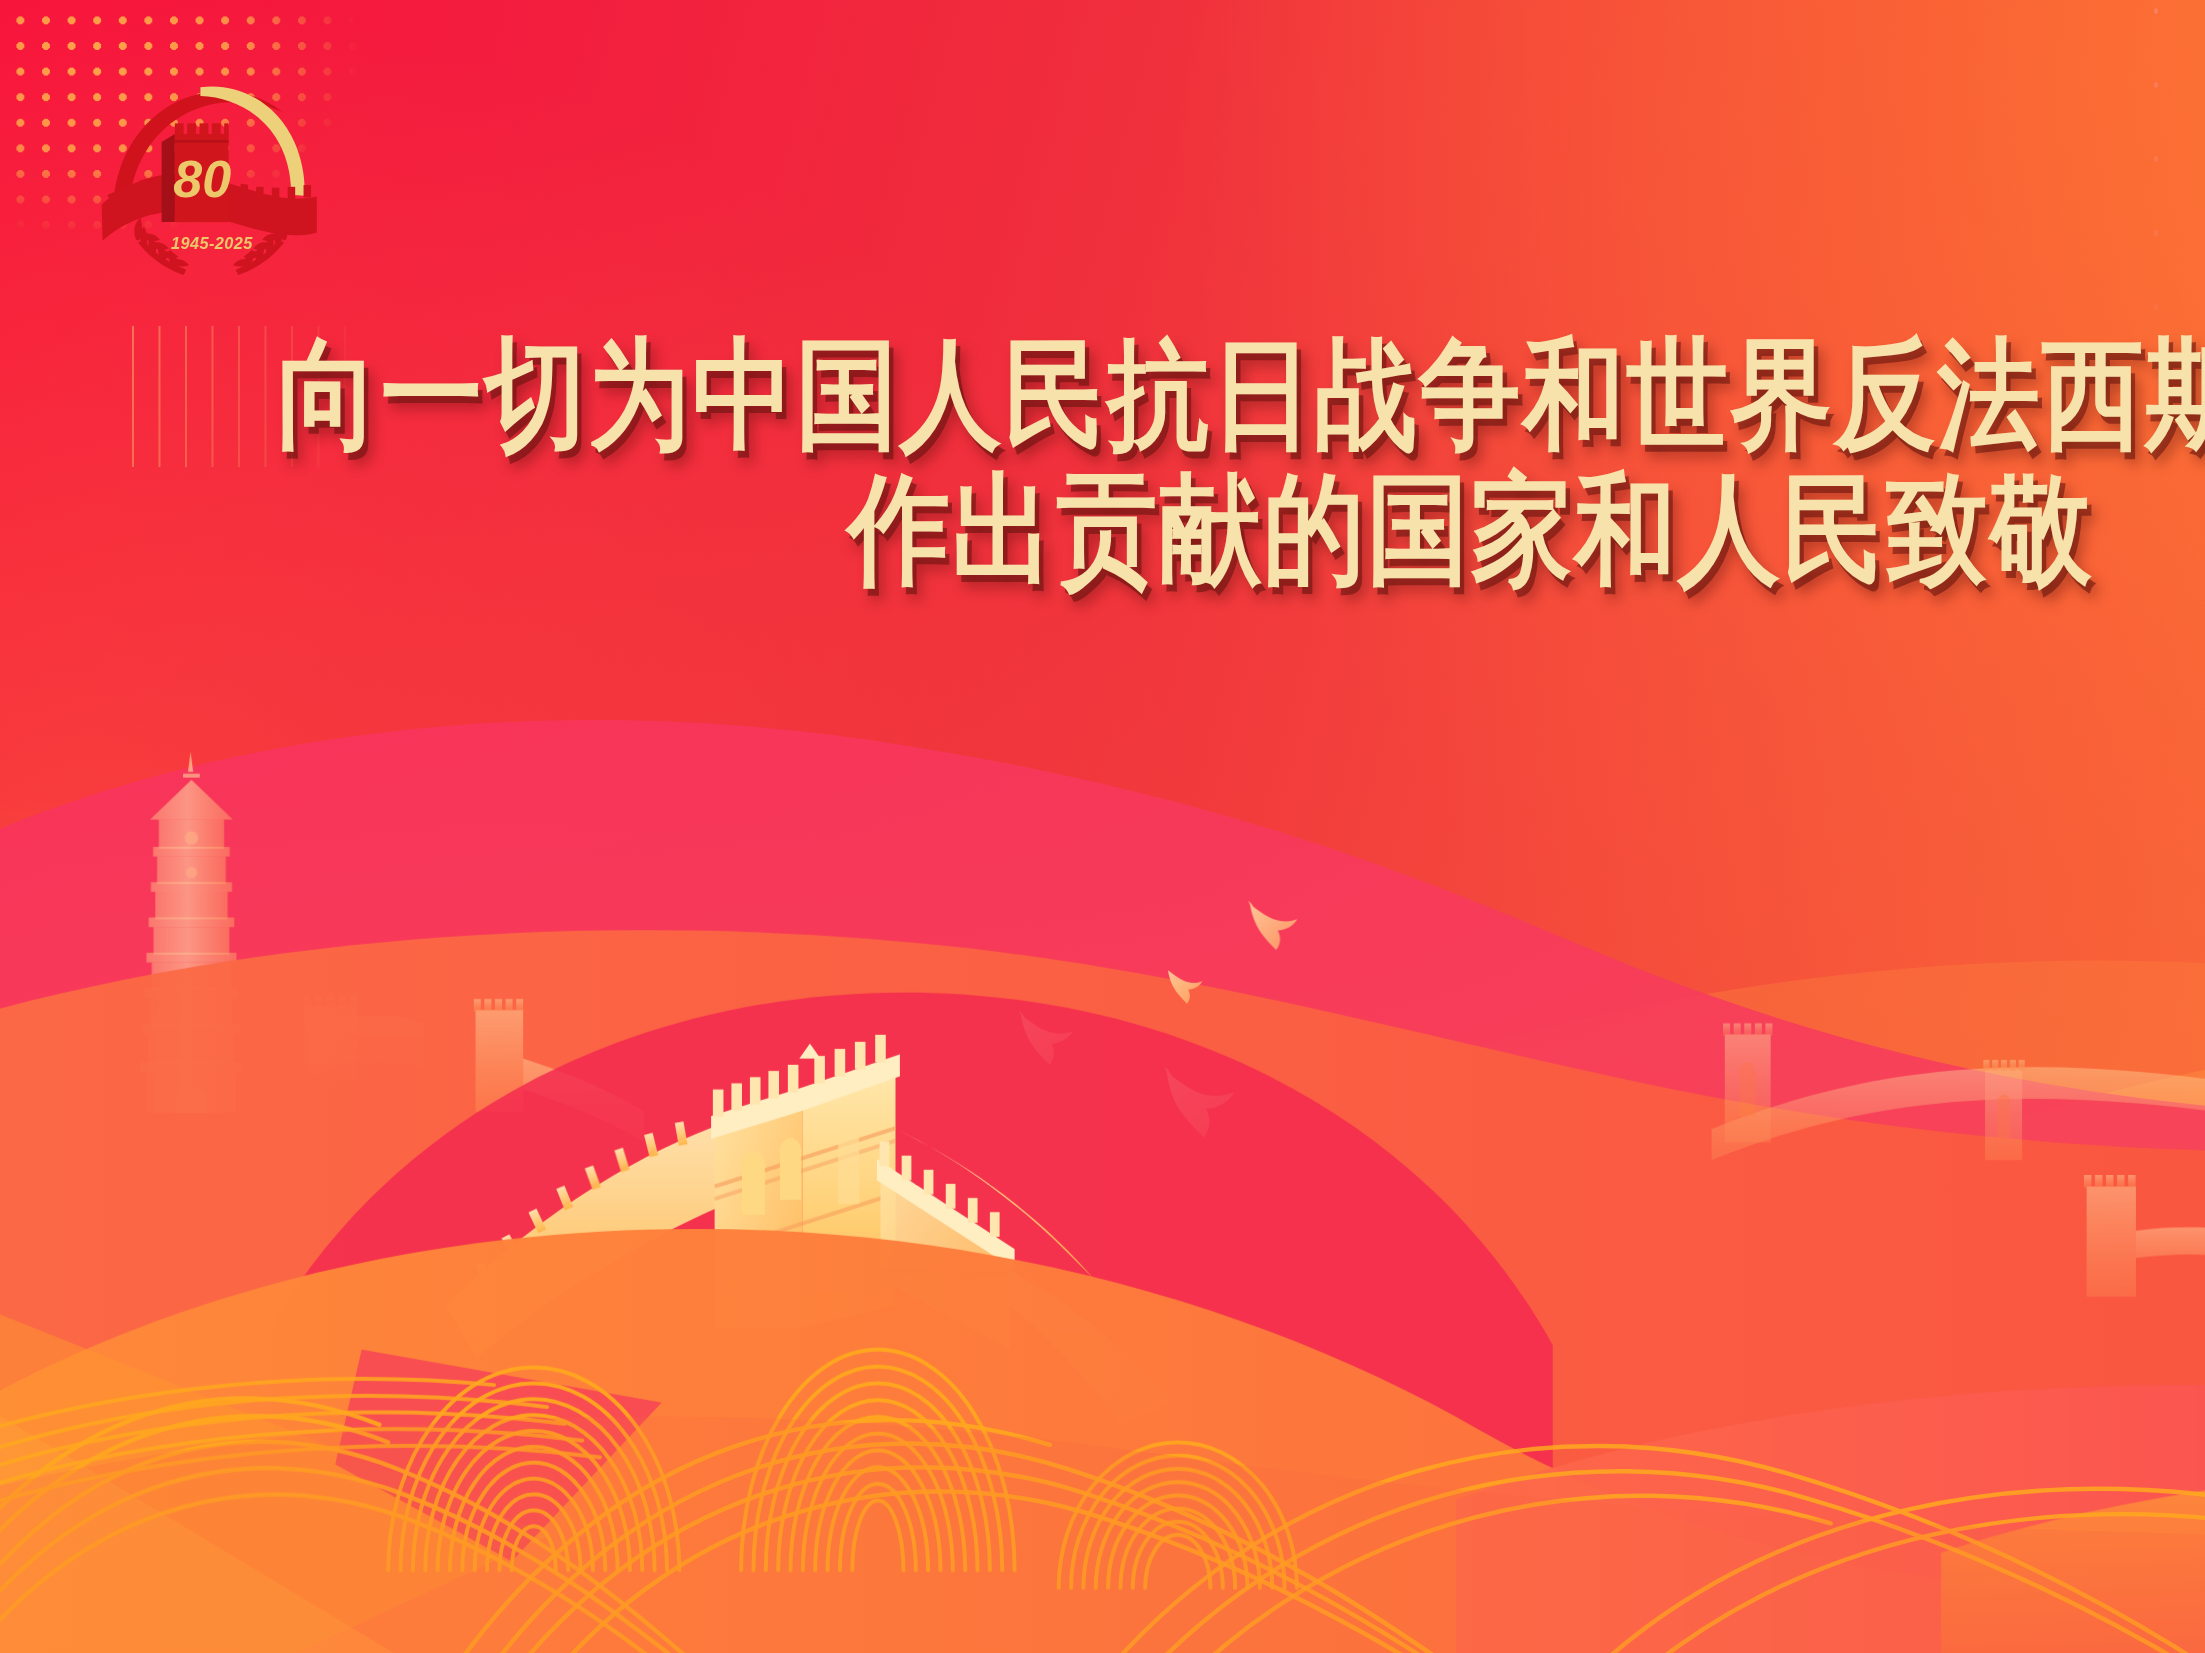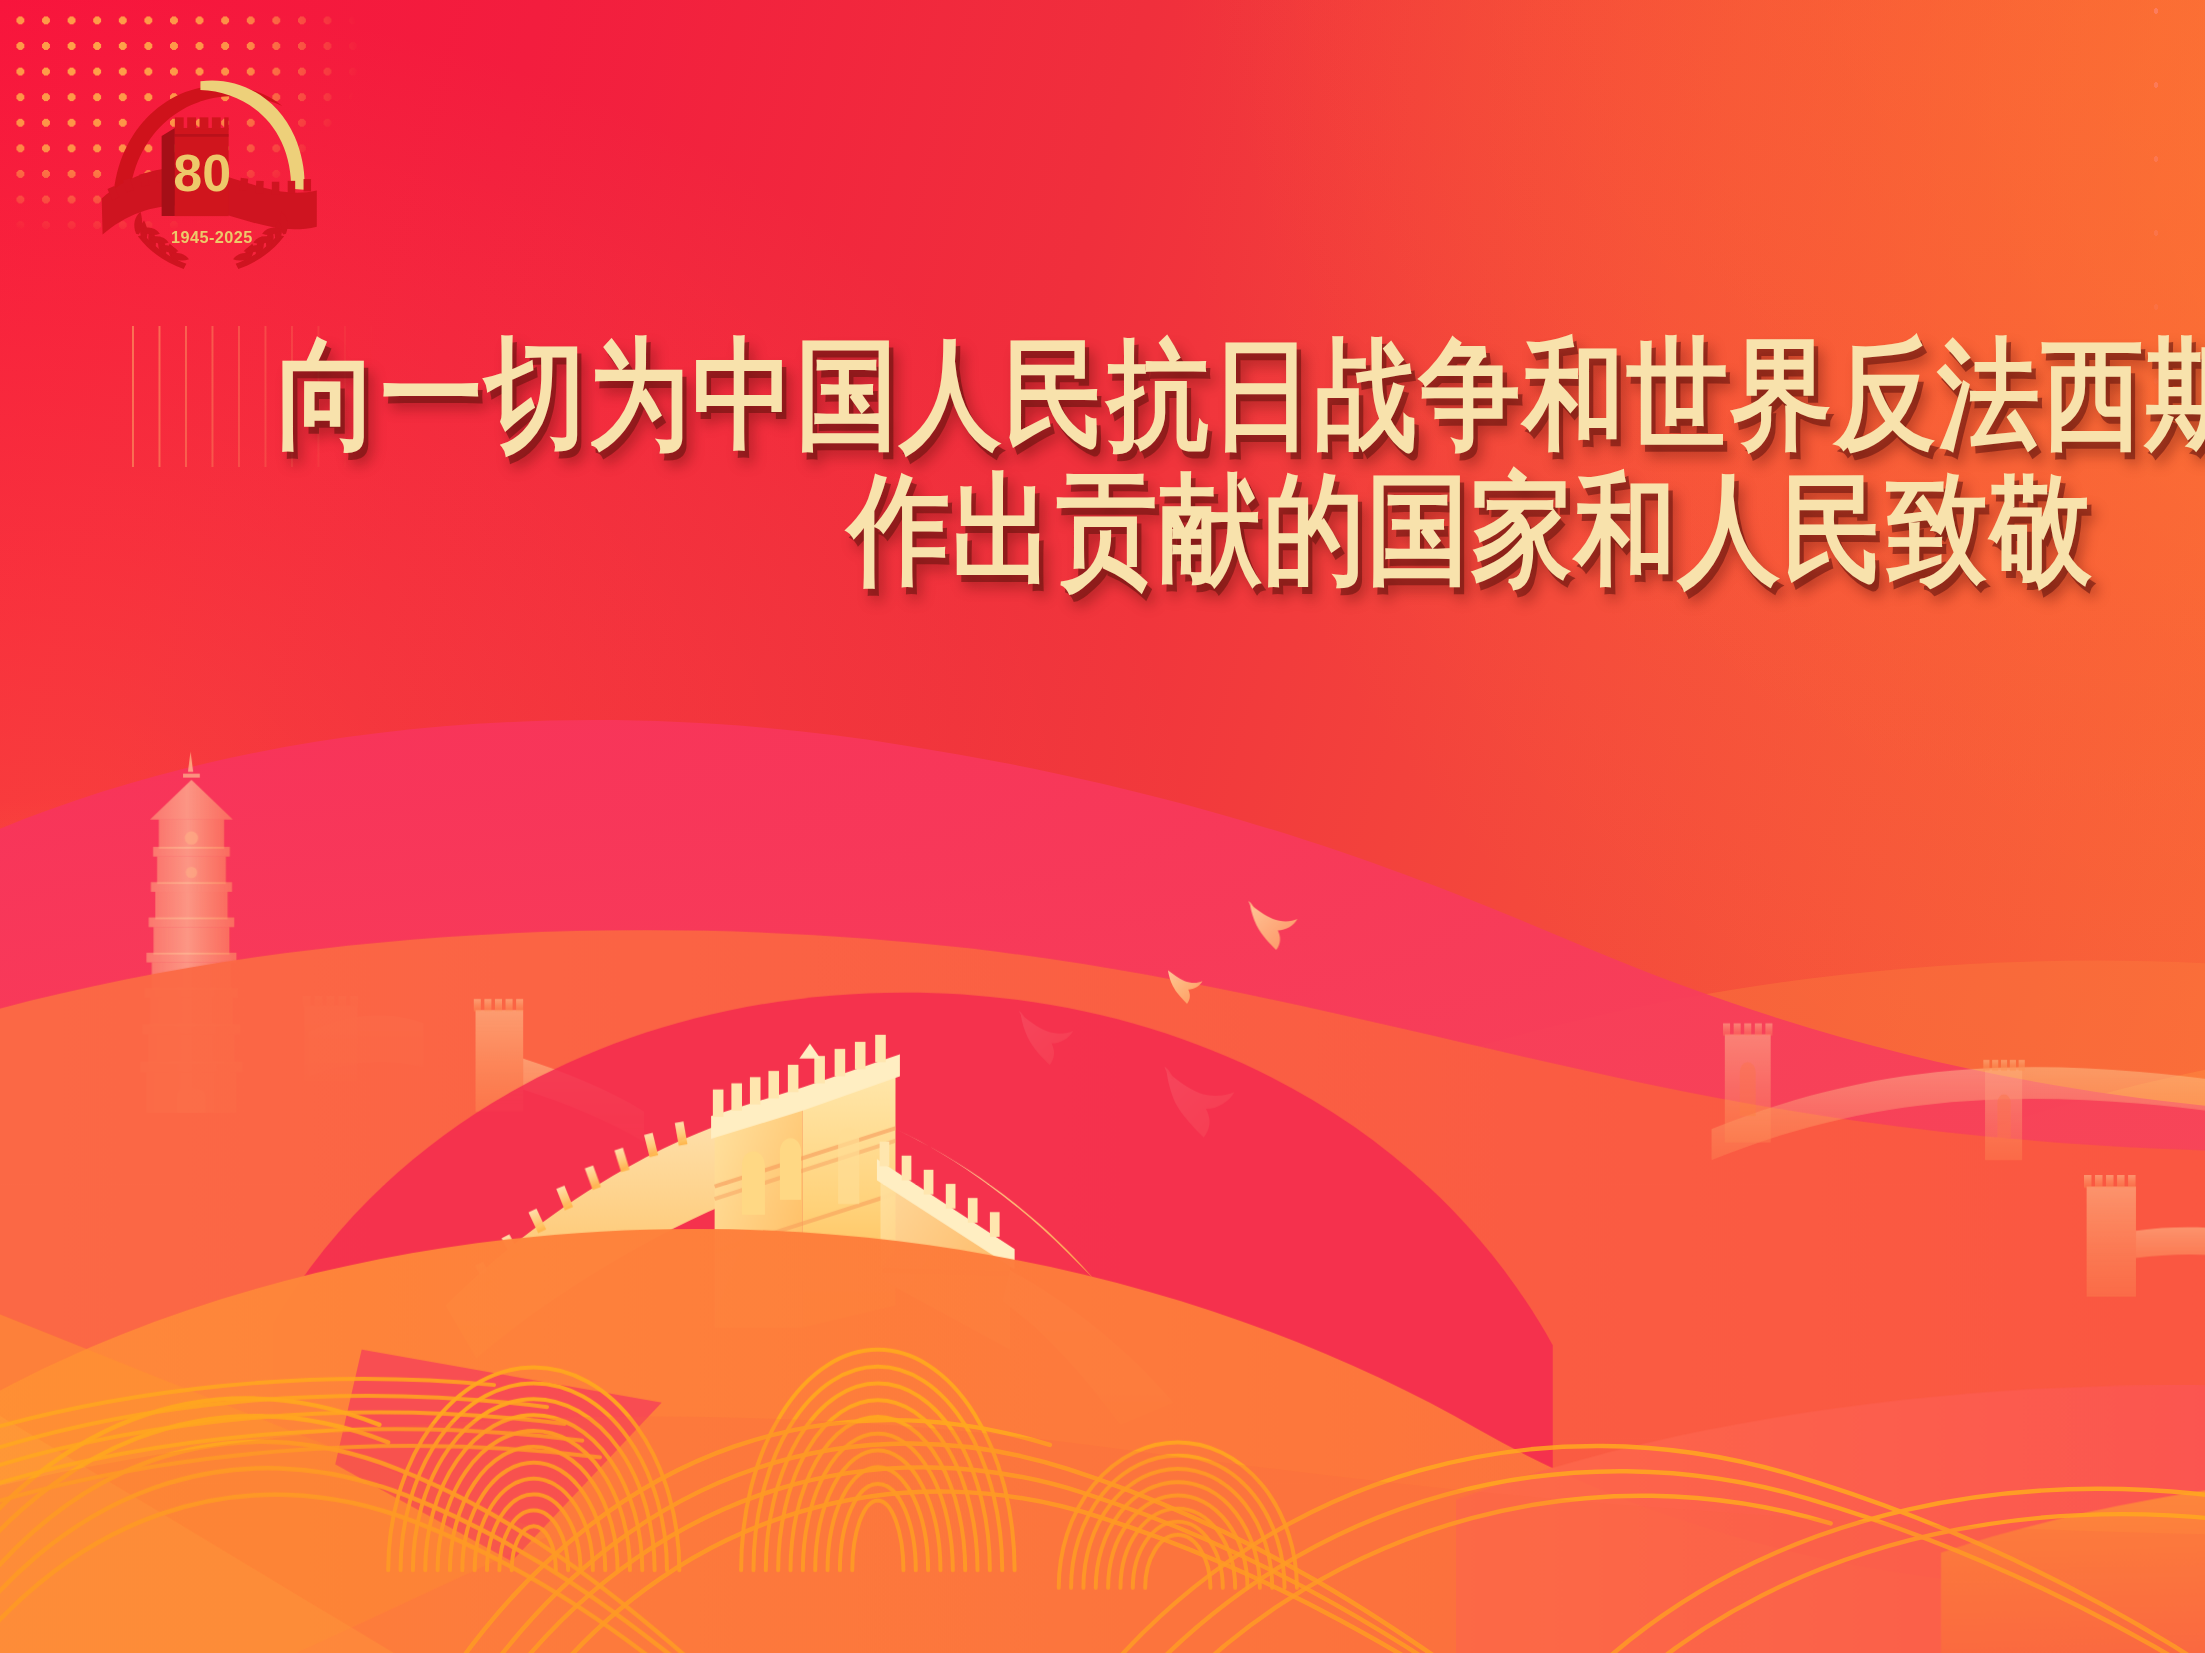--- a/index.html
+++ b/index.html
@@ -48,21 +48,21 @@
   
   #ticks{left:132px;top:326px;width:318px;height:141px;
     background-image:repeating-linear-gradient(to right, rgba(255,190,110,.50) 0 2.2px, rgba(0,0,0,0) 2.2px 26.5px),
                      repeating-linear-gradient(to bottom, rgba(0,0,0,0) 0 19.4px, rgba(0,0,0,0) 19.4px 20px);
     background-size:26.5px 20px;
     -webkit-mask-image:linear-gradient(100deg,#000 0%, rgba(0,0,0,0) 72%);
             mask-image:linear-gradient(100deg,#000 0%, rgba(0,0,0,0) 72%);
   }
 
   
-  #logo{left:92px;top:58px;width:238px;height:221px;}
+  #logo{left:92px;top:64px;width:238px;height:221px;font-style:italic;}
 
   
   #headline{
     position:absolute;left:0;right:0;top:335px;
     text-align:center;
     pointer-events:none;
   }
   .hl-line{
     color:#f8e2ac;
     font-weight:900;

